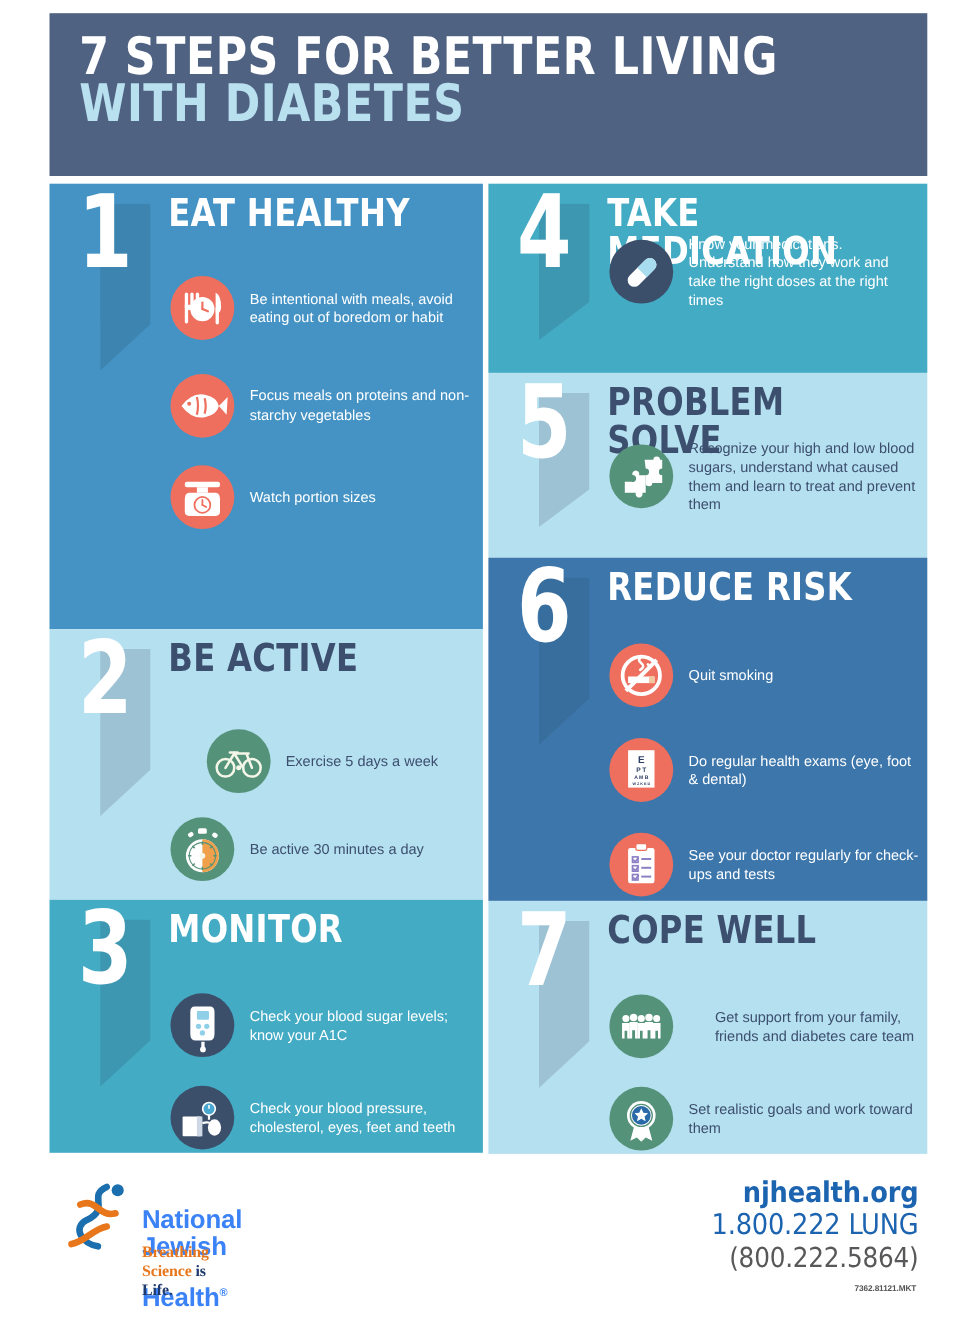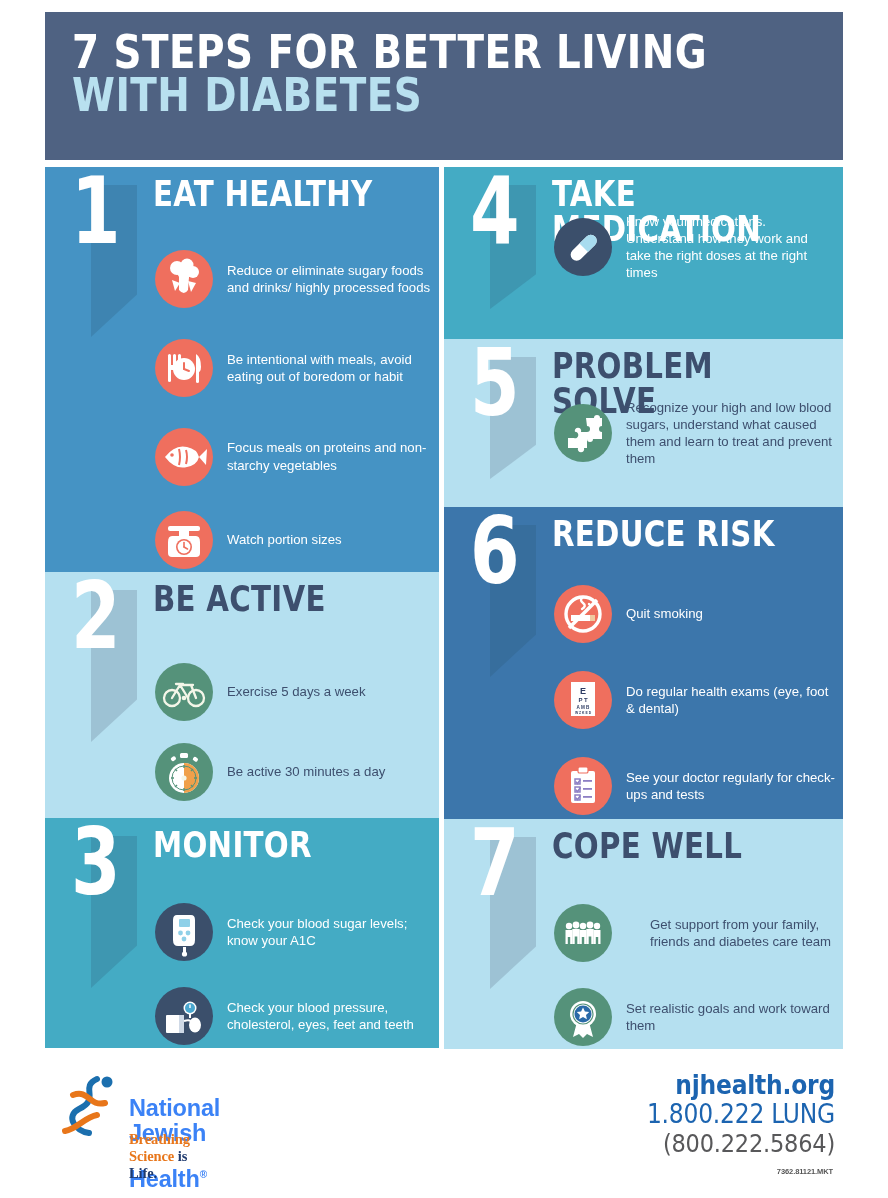--- a/index.html
+++ b/index.html
@@ -88,37 +88,20 @@
     </h1>
   </div>
 
   <div class="colL">
 
     <div class="sec bg-blue t-white" style="height:405px;">
       <div class="numshadow"></div>
       <div class="num">1</div>
       <div class="title">EAT HEALTHY</div>
       <div class="items" style="top:68px;">
-        <div class="item" style="height:88px;">
-          <div class="ico c-salmon">
-            <div class="shadow"></div>
-            <svg viewBox="0 0 58 58" aria-hidden="true">
-              <g fill="#ffffff">
-                <circle cx="22" cy="18" r="7"></circle>
-                  <circle cx="32" cy="15" r="6.5"></circle>
-                <circle cx="38" cy="22" r="6"></circle>
-                  <circle cx="29" cy="23" r="6.5"></circle>
-                <path d="M24 27 L34 27 L33 40 Q29 46 24 40 Z"></path>
-                <path d="M17 30 L25 33 L20 41 Z"></path>
-                <path d="M33 31 L41 33 L36 42 Z"></path>
-              </g>
-            </svg>
-          </div>
-          <div class="txt">Reduce or eliminate sugary foods and drinks/ highly processed foods</div>
-        </div>
         <div class="item" style="height:90px;">
           <div class="ico c-salmon">
             <div class="shadow"></div>
             <svg viewBox="0 0 58 58" aria-hidden="true">
               <g fill="#ffffff">
                 <circle cx="29" cy="30" r="11"></circle>
                 <rect x="13" y="15" width="3" height="28" rx="1.5"></rect>
                 <rect x="18" y="15" width="3" height="13" rx="1.5"></rect>
                 <rect x="23" y="15" width="3" height="13" rx="1.5"></rect>
                 <path d="M13 26 h13 v3 q0 2 -6.5 2 T13 29 Z"></path>
@@ -168,21 +151,21 @@
           <div class="txt">Watch portion sizes</div>
         </div>
       </div>
     </div>
 
     <div class="sec bg-ltblue t-navy" style="height:246px;">
       <div class="numshadow"></div>
       <div class="num">2</div>
       <div class="title">BE ACTIVE</div>
       <div class="items" style="top:80px;">
-        <div class="item" style="height:80px;">
+        <div class="item" style="height:80px;justify-content:center;">
           <div class="ico c-green">
             <div class="shadow"></div>
             <svg viewBox="0 0 58 58" aria-hidden="true">
               <g stroke="#f4f6e8" stroke-width="2.3" fill="none" stroke-linecap="round">
                 <circle cx="17" cy="35" r="8"></circle>
                   <circle cx="41" cy="35" r="8"></circle>
                 <path d="M17 35 L25 22 L33 35 M25 22 L38 22 M41 35 L36 22"></path>
                 <path d="M21 21 h7"></path>
               </g>
               <circle cx="29" cy="35" r="2.3" fill="#f4f6e8"></circle>

